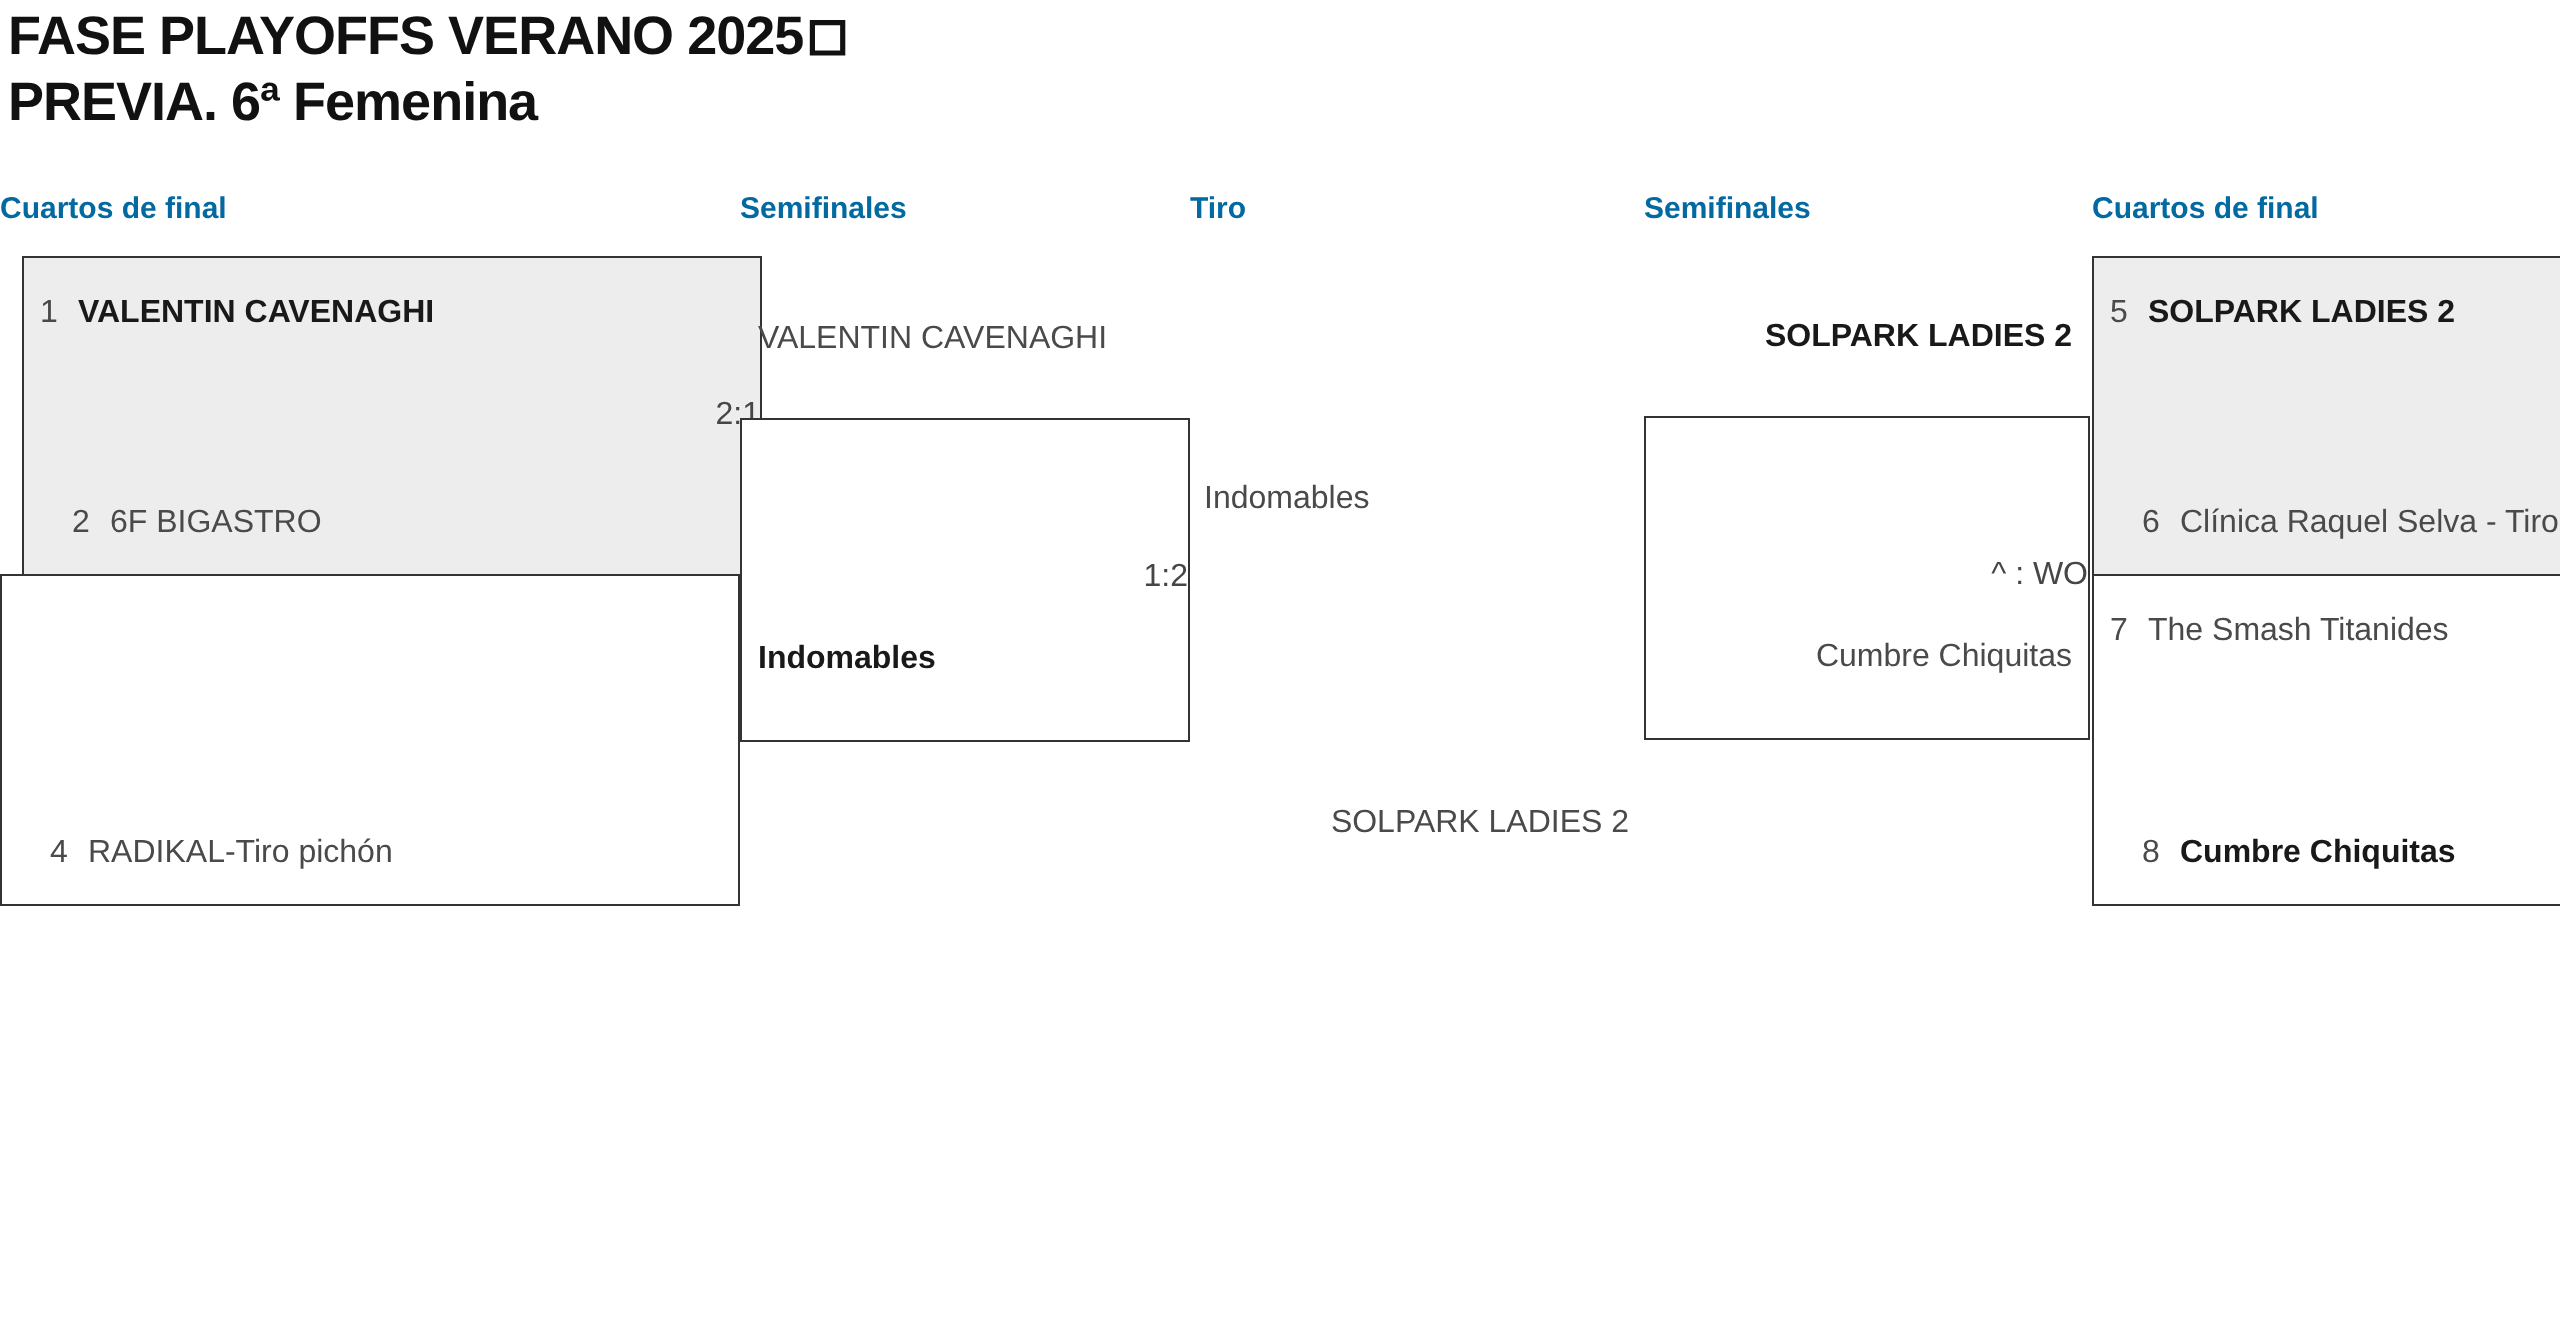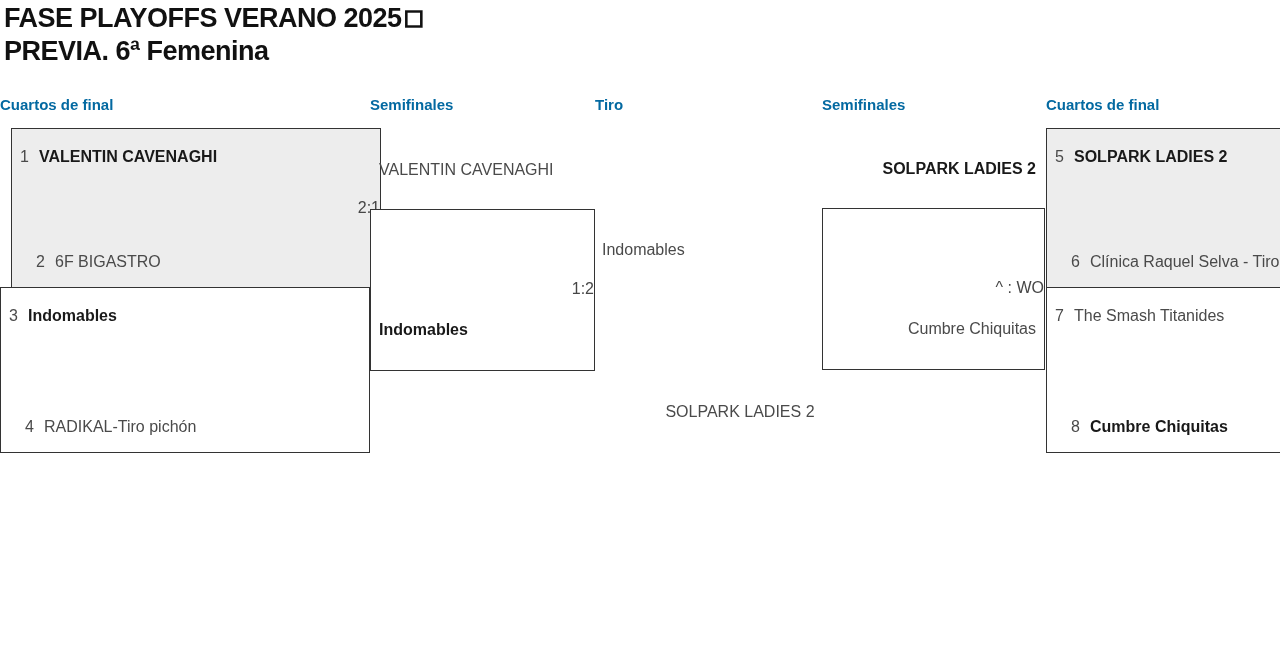--- a/index.html
+++ b/index.html
@@ -86,23 +86,20 @@
     <div class="row row-top">
       <span class="seed">1</span><span class="team winner">VALENTIN CAVENAGHI</span>
     </div>
     <div class="score score-mid">2:1</div>
     <div class="row row-bottom">
       <span class="seed">2</span><span class="team">6F BIGASTRO</span>
     </div>
   </div>
 
   <div class="match qf-l2">
-    <div class="row row-top">
-      <span class="seed">3</span><span class="team winner">Indomables</span>
-    </div>
     <div class="row row-bottom">
       <span class="seed">4</span><span class="team">RADIKAL-Tiro pichón</span>
     </div>
   </div>
 
   <div class="match sf-l">
     <div class="sf-toplabel team">VALENTIN CAVENAGHI</div>
     <div class="score score-sf">1:2</div>
     <div class="sf-winner team winner">Indomables</div>
   </div>

